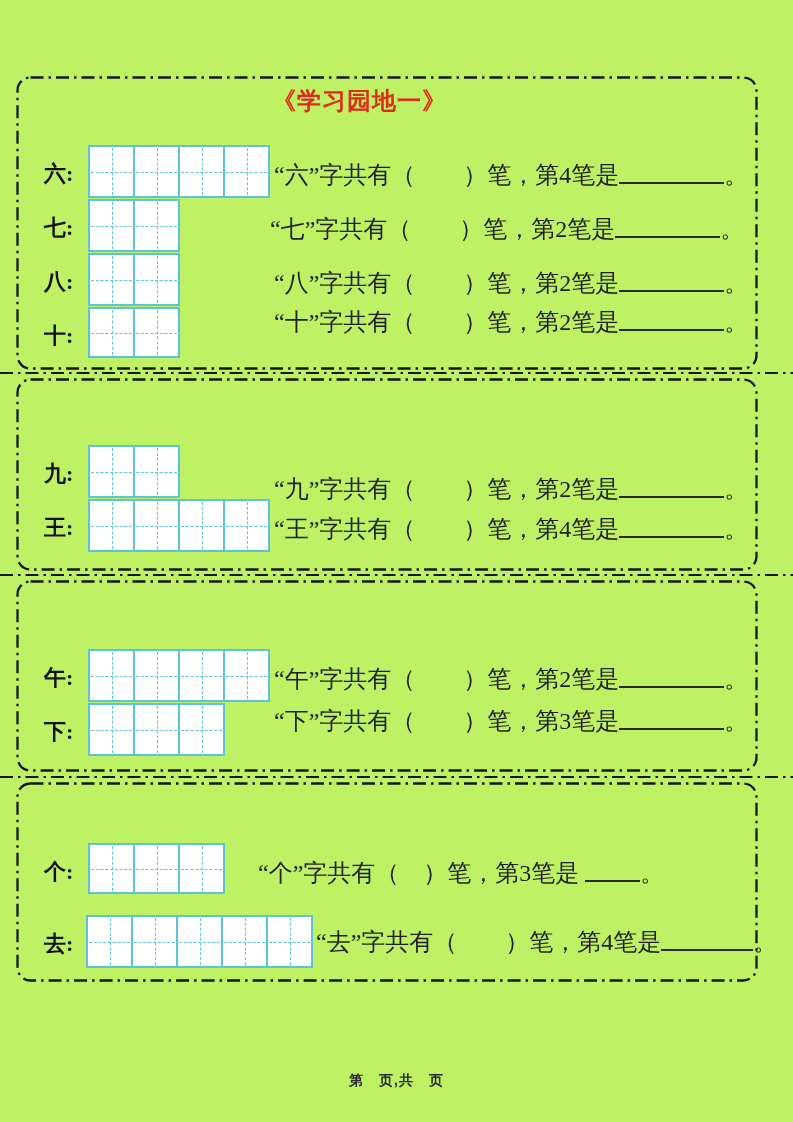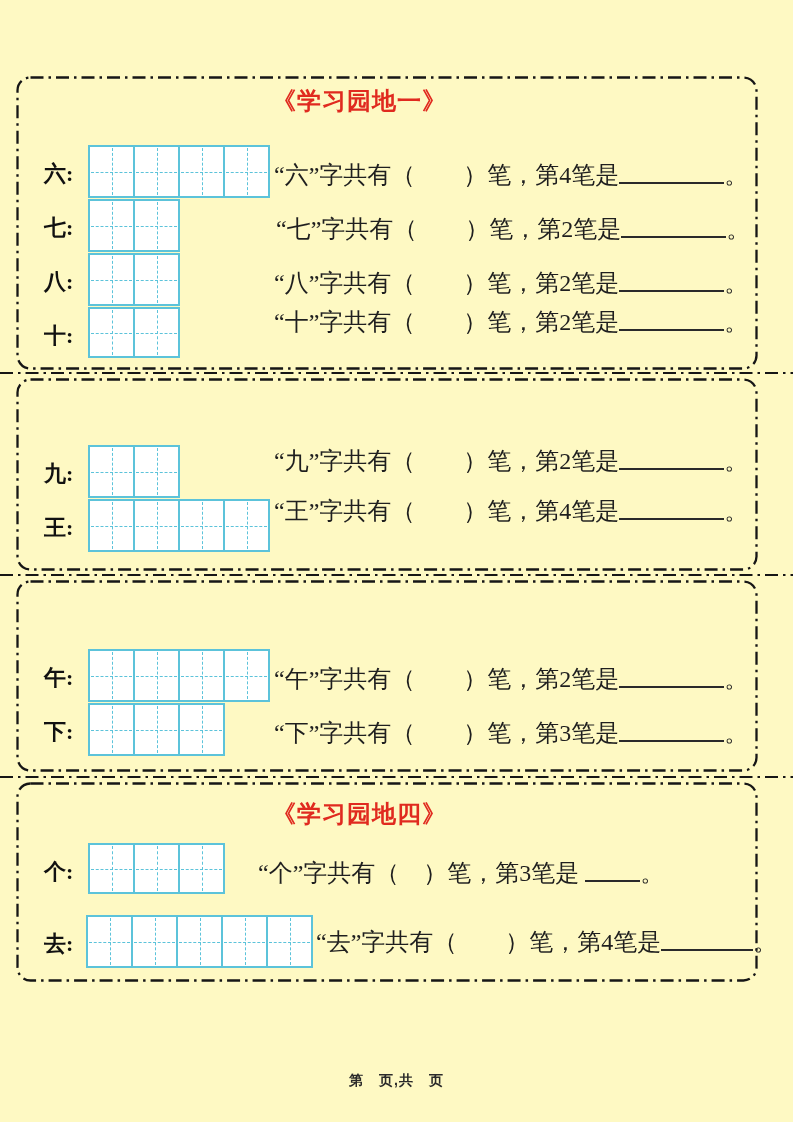--- a/index.html
+++ b/index.html
@@ -1,17 +1,17 @@
 <!DOCTYPE html>
 <html style="--title-red: #e02a1f; --grid-blue: #5cc3da;"><head>
 <meta charset="utf-8">
 <style>
   html,body{margin:0;padding:0;background:#ffffff;}
   #page{
-    position:relative;width:793px;height:1122px;background:#fef9c3;overflow:hidden;
+    position:relative;width:793px;height:1122px;background:#bef264;overflow:hidden;
     font-family:"Liberation Serif","DejaVu Serif",serif;color:#1f1f1f;
   }
   .box{position:absolute;left:16px;width:742px;}
   .box .border-svg{position:absolute;left:0;top:0;pointer-events:none;}
   .sep{position:absolute;left:0;width:793px;height:4px;}
   .title{
     position:absolute;left:256px;top:0;margin:0;
     font-family:"Liberation Sans","DejaVu Sans",sans-serif;
     font-weight:700;font-size:24px;line-height:30px;letter-spacing:1px;
     color:var(--title-red,#e02a1f);white-space:pre;
@@ -40,27 +40,27 @@
   footer{
     position:absolute;top:1072px;left:0;width:793px;text-align:center;
     font-family:"Liberation Sans","DejaVu Sans",sans-serif;
     font-size:14px;font-weight:600;color:#2a2a2a;white-space:pre;letter-spacing:1px;
   }
   
   .s1{top:76px;height:294px;}  .s2{top:378px;height:193px;}
   .s3{top:580px;height:192px;} .s4{top:782px;height:200px;}
   .s1 .title{top:10px;} .s2 .title{top:14px;} .s3 .title{top:16px;} .s4 .title{top:17px;}
   .s1 .r1 .grid{left:72px;top:69px;}  .s1 .r1 .char-label{top:85px;}  .s1 .r1 .question{left:258px;top:86px;}
-  .s1 .r2 .grid{left:72px;top:123px;} .s1 .r2 .char-label{top:139px;} .s1 .r2 .question{left:260px;top:140px;}
+  .s1 .r2 .grid{left:72px;top:123px;} .s1 .r2 .char-label{top:139px;} .s1 .r2 .question{left:254px;top:140px;}
   .s1 .r3 .grid{left:72px;top:177px;} .s1 .r3 .char-label{top:193px;} .s1 .r3 .question{left:258px;top:194px;}
   .s1 .r4 .grid{left:72px;top:231px;} .s1 .r4 .char-label{top:247px;} .s1 .r4 .question{left:258px;top:233px;}
-  .s2 .r1 .grid{left:72px;top:67px;}  .s2 .r1 .char-label{top:83px;}  .s2 .r1 .question{left:258px;top:70px;text-align:center;}
-  .s2 .r2 .grid{left:72px;top:121px;} .s2 .r2 .char-label{top:137px;} .s2 .r2 .question{left:258px;top:120px;}
+  .s2 .r1 .grid{left:72px;top:67px;}  .s2 .r1 .char-label{top:83px;}  .s2 .r1 .question{left:258px;top:98px;text-align:center;}
+  .s2 .r2 .grid{left:72px;top:121px;} .s2 .r2 .char-label{top:137px;} .s2 .r2 .question{left:258px;top:138px;}
   .s3 .r1 .grid{left:72px;top:69px;}  .s3 .r1 .char-label{top:85px;}  .s3 .r1 .question{left:258px;top:86px;}
-  .s3 .r2 .grid{left:72px;top:123px;} .s3 .r2 .char-label{top:139px;} .s3 .r2 .question{left:258px;top:140px;}
+  .s3 .r2 .grid{left:72px;top:123px;} .s3 .r2 .char-label{top:139px;} .s3 .r2 .question{left:258px;top:128px;}
   .s4 .r1 .grid{left:72px;top:61px;}  .s4 .r1 .char-label{top:77px;}  .s4 .r1 .question{left:242px;top:78px;}
   .s4 .r2 .grid{left:70px;top:133px;} .s4 .r2 .char-label{top:149px;} .s4 .r2 .question{left:300px;top:147px;}
 </style>
 </head>
 <body>
 
 <div id="page">
 
   <section class="box s1">
     <svg class="border-svg" width="742" height="294">
@@ -161,21 +161,20 @@
   </section>
 
   <svg class="sep" style="top:775px" width="793" height="4">
     <line x1="0" y1="2" x2="793" y2="2" stroke="#161616" stroke-width="2" stroke-dasharray="13 5 2.5 5"></line>
   </svg>
 
   <section class="box s4">
     <svg class="border-svg" width="742" height="200">
       <rect x="1.5" y="1.5" width="739" height="197" rx="13" fill="none" stroke="#161616" stroke-width="2.3" stroke-dasharray="13 5 2.5 5"></rect>
     </svg>
-    <h2 class="title">《学习园地四》</h2>
     <div class="row r1">
       <span class="char-label">个:</span>
       <div class="grid">
           <div class="cell"></div>
           <div class="cell"></div>
           <div class="cell"></div>
         </div>
       <span class="question"><span>“个”字共有（　）笔，第3笔是 </span><span class="blank short"></span><span>。</span></span>
     </div>
     <div class="row r2">

